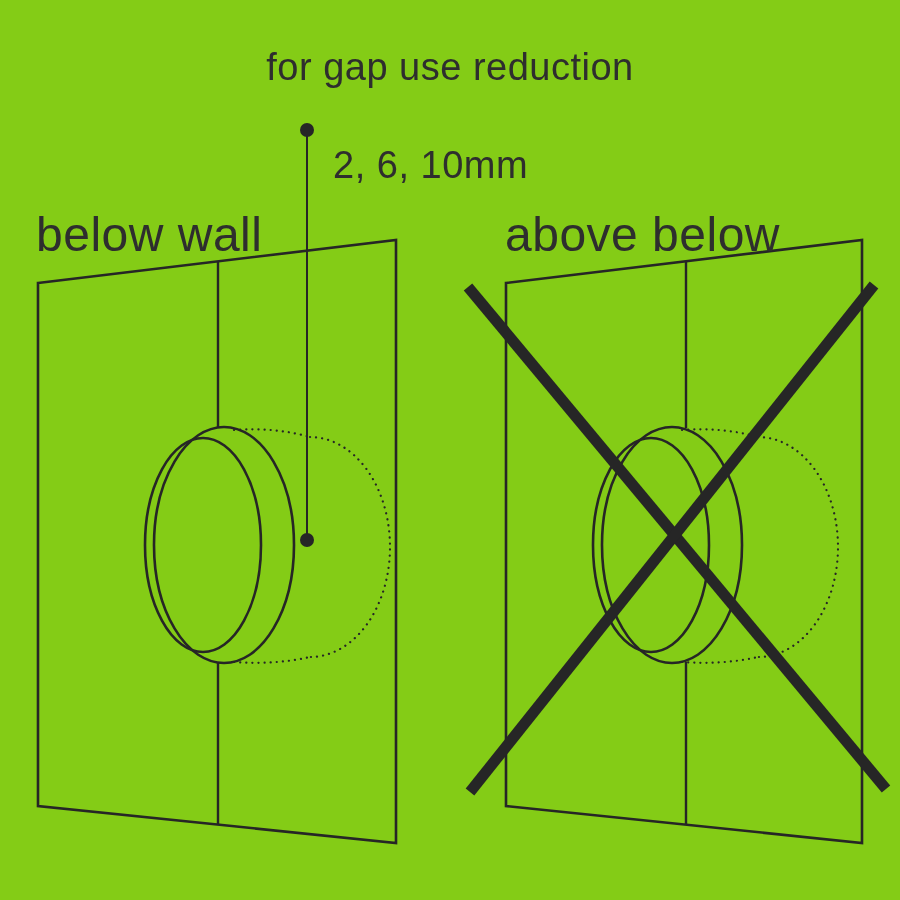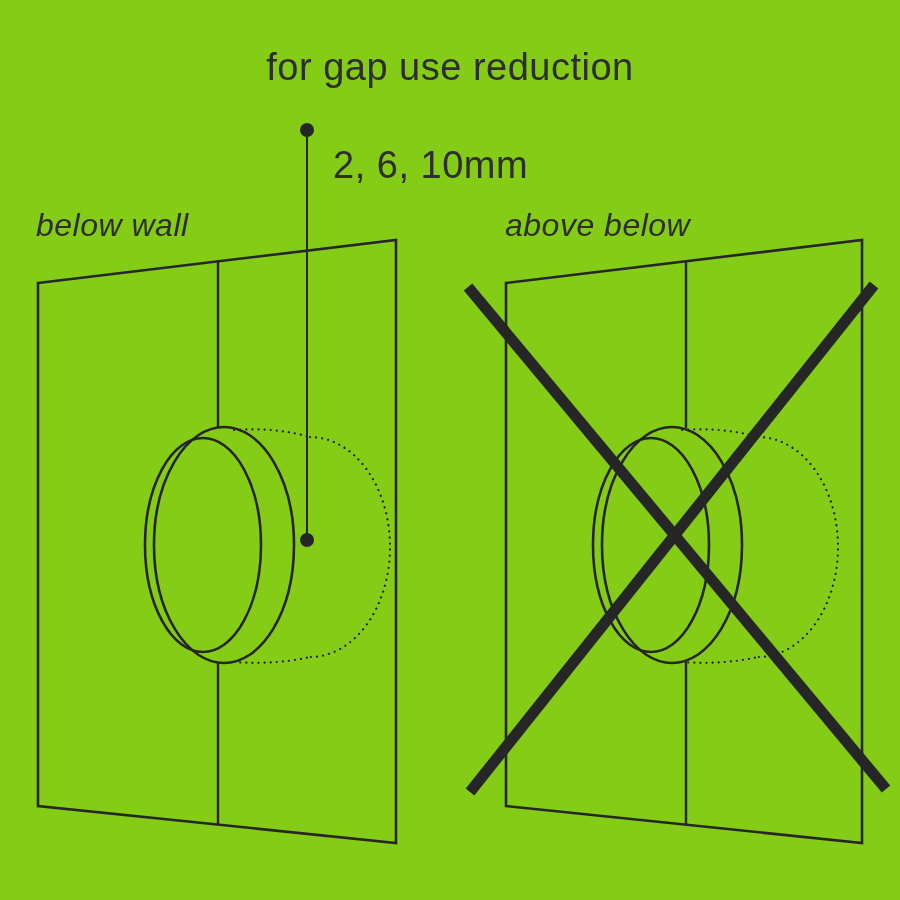--- a/index.html
+++ b/index.html
@@ -22,21 +22,21 @@
   .title{
     top:46px;left:0;width:900px;
     text-align:center;
     font-size:38px;font-weight:500;
   }
   .sizes{
     top:104px;left:333px;
     font-size:38px;font-weight:500;margin-top:40px;
   }
   .panel-label{
-    font-size:32px;font-weight:500;font-style:italic;
+    font-size:48px;font-weight:500;
   }
   .panel-label.left{top:207px;left:36px;}
   .panel-label.right{top:207px;left:505px;}
 </style>
 </head>
 <body>
 
 <div class="stage">
 
   <svg viewBox="0 0 900 900" width="900" height="900" fill="none" stroke="#262626">

